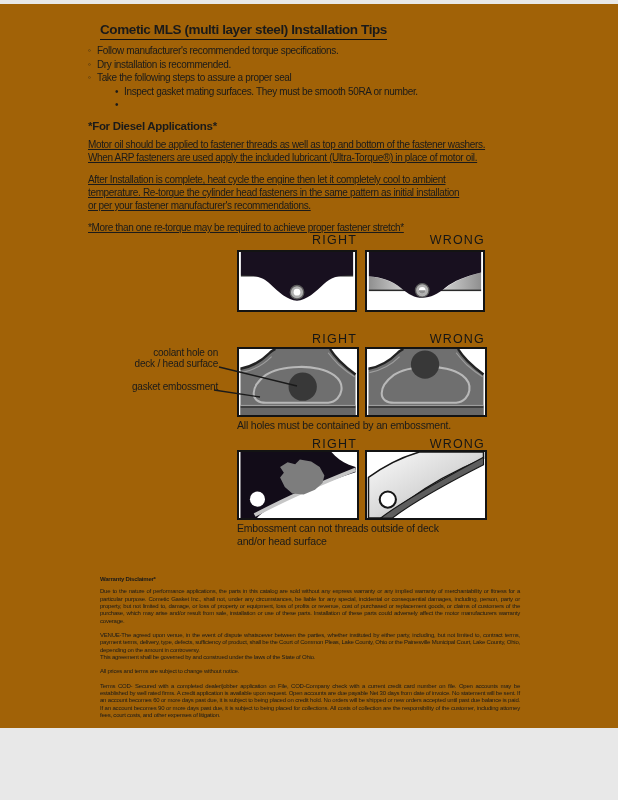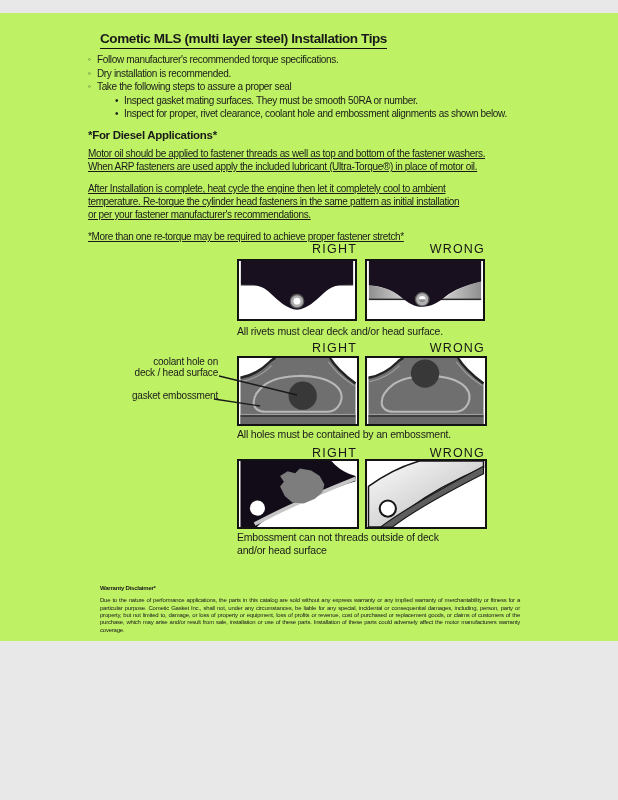--- a/index.html
+++ b/index.html
@@ -1,19 +1,19 @@
 <!DOCTYPE html>
 <html><head>
 <meta charset="utf-8">
 <style>
   html,body{margin:0;padding:0;background:#e8e8e8;}
   #page{
-    position:relative;width:618px;height:628px;background:#bef264;
+    position:relative;width:618px;height:724px;background:#a16207;
     font-family:"Liberation Sans","DejaVu Sans",sans-serif;color:#1a1a1a;
-    overflow:hidden;margin:13px auto;
+    overflow:hidden;margin:4px auto;
   }
   .abs{position:absolute;}
   
   #title{
     left:100px;top:18px;font-size:13.5px;font-weight:bold;letter-spacing:-0.4px;
     border-bottom:1.6px solid #111;padding-bottom:2px;white-space:nowrap;
   }
   
   #tips{left:88px;top:40px;width:505px;font-size:10px;letter-spacing:-0.35px;line-height:13.6px;}
   .tip-row{display:flex;}
@@ -58,21 +58,20 @@
     <div class="tip-row">
       <span class="tip-marker">◦</span>
       <span>Take the following steps to assure a proper seal</span>
     </div>
     <div class="tip-row sub">
       <span class="tip-marker">•</span>
       <span>Inspect gasket mating surfaces.  They must be smooth 50RA or number.</span>
     </div>
     <div class="tip-row sub">
       <span class="tip-marker">•</span>
-      <span>Inspect for proper, rivet clearance, coolant hole and embossment alignments as shown below.</span>
     </div>
   </div>
 
   <div class="abs" id="diesel">
     <div class="heading">*For Diesel Applications*</div>
     <p>Motor oil should be applied to fastener threads as well as top and bottom of the fastener washers.
 When ARP fasteners are used apply the included lubricant (Ultra-Torque®) in place of motor oil.</p>
     <p>After Installation is complete, heat cycle the engine then let it completely cool to ambient
 temperature. Re-torque the cylinder head fasteners in the same pattern as initial installation
 or per your fastener manufacturer's recommendations.</p>
@@ -110,21 +109,20 @@
       <path d="M0,26 C12,27 24,31 34,38 L38,41 H0 Z" fill="url(#g1a)"></path>
       <path d="M120,22 C104,26 92,31 83,38 L79,41 H120 Z" fill="url(#g1b)"></path>
       <rect x="0" y="40.2" width="120" height="1.6" fill="#2a2a2a"></rect>
       <path d="M0,0 H120 V22 C103,26 91,31 82,38 C74,44.5 66,49 57,49 C49,49 42,45 35,39 C24,30 12,27 0,26 Z" fill="#18101f"></path>
       <circle cx="57" cy="41" r="7.2" fill="#b0b0b0" stroke="#5a5a5a" stroke-width="1.4"></circle>
       <circle cx="57" cy="41" r="3.6" fill="#ffffff"></circle>
       <path d="M53.4,41 A3.6,3.6 0 0 0 60.6,41 Z" fill="#8f8f8f"></path>
     </svg>
   </div>
 
-  <div class="abs caption" style="left:237px;top:312px;width:280px;">All rivets must clear deck and/or head surface.</div>
 
   <div class="abs dlabel" style="left:237px;top:328px;">RIGHT</div>
   <div class="abs dlabel" style="left:365px;top:328px;">WRONG</div>
 
   <div class="abs annotation" style="left:60px;top:343px;">coolant hole on
 deck / head surface</div>
   <div class="abs annotation" style="left:60px;top:377px;">gasket embossment</div>
 
   <div class="abs panel2" style="left:237px;top:343px;">
     <svg width="118" height="66" viewBox="0 0 122 70">

